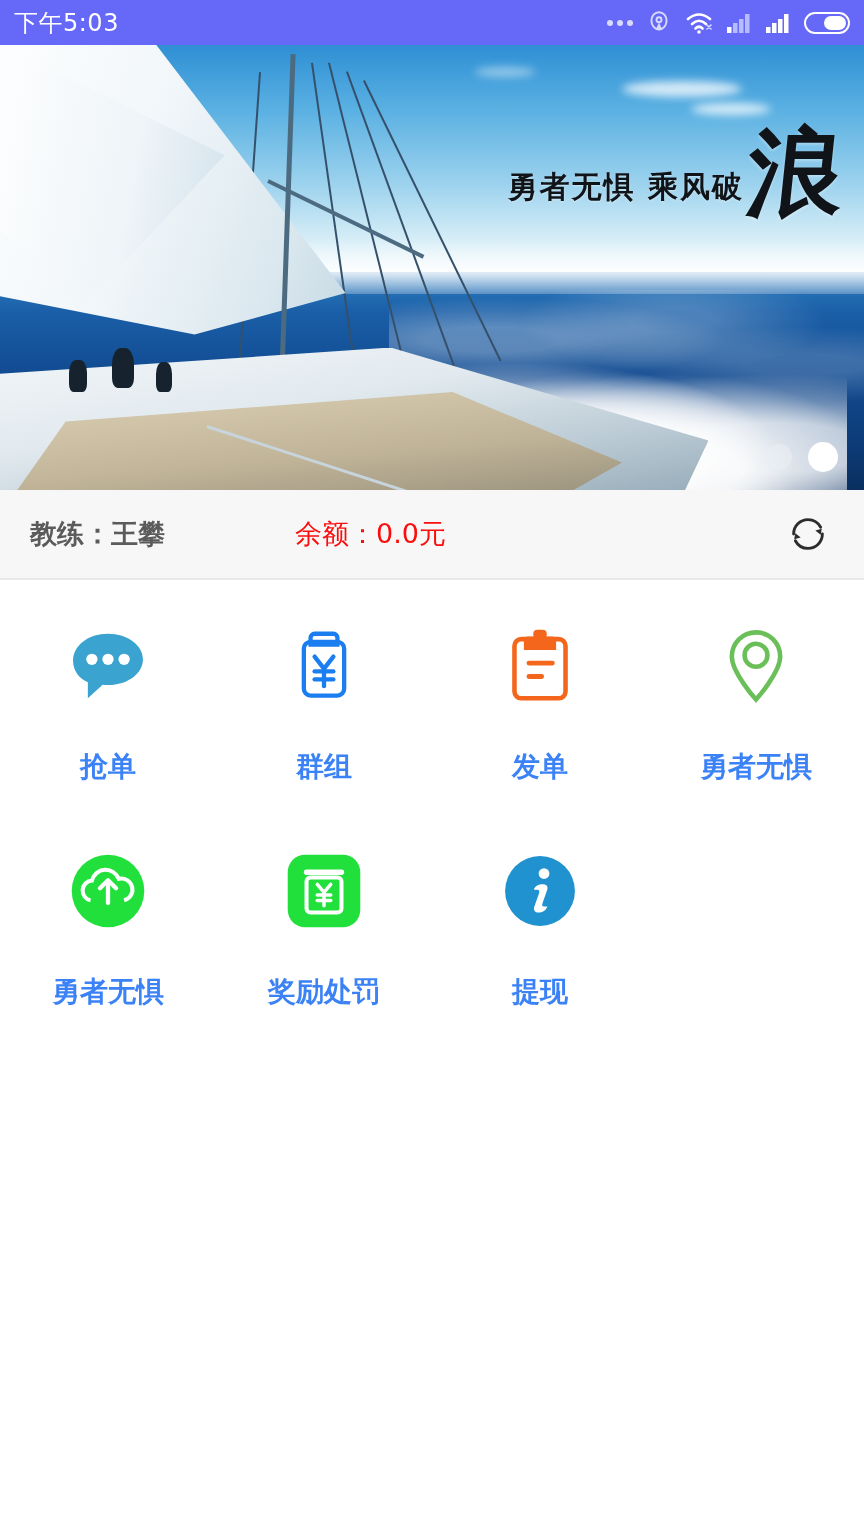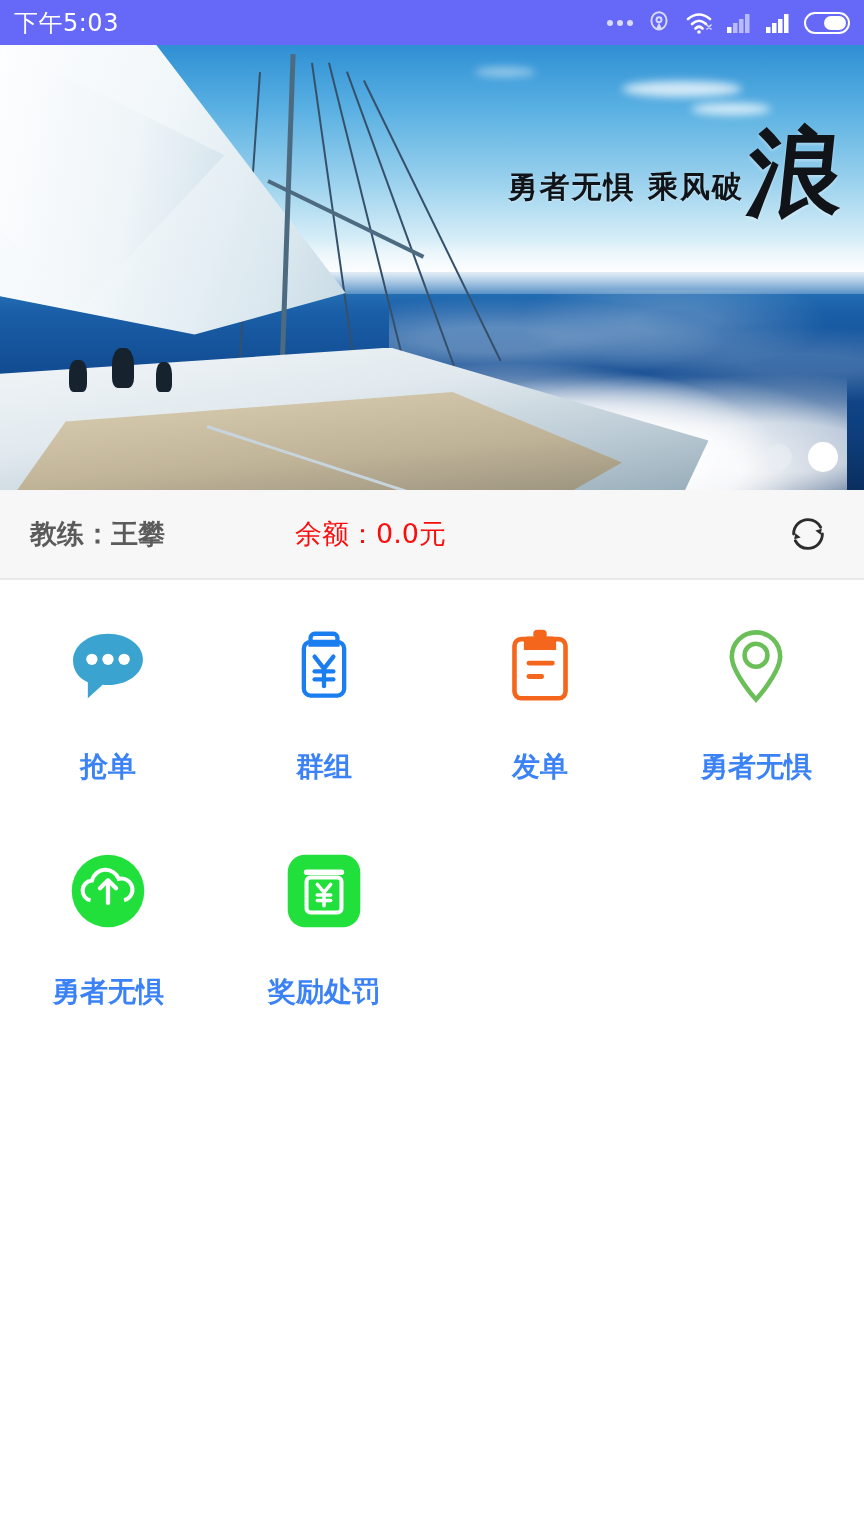--- a/index.html
+++ b/index.html
@@ -338,20 +338,30 @@
           <rect x="19" y="22" width="26" height="26" rx="3" fill="none" stroke="#ffffff" stroke-width="3"></rect>
           <path d="M27 27 L32 33 L37 27" fill="none" stroke="#ffffff" stroke-width="2.6" stroke-linecap="round"></path>
           <path d="M32 33 V43" stroke="#ffffff" stroke-width="2.6" stroke-linecap="round"></path>
           <path d="M27 35 H37" stroke="#ffffff" stroke-width="2.6" stroke-linecap="round"></path>
           <path d="M27 39 H37" stroke="#ffffff" stroke-width="2.6" stroke-linecap="round"></path>
         </svg>
       </div>
       <span class="cell-label">奖励处罚</span>
     </div>
 
+    <div class="cell">
+      <div class="cell-icon">
+        <svg width="86" height="86" viewBox="0 0 64 64">
+          <circle cx="32" cy="32" r="26" fill="#2092d0"></circle>
+          <circle cx="35" cy="19" r="4" fill="#ffffff"></circle>
+          <path d="M34 27 C30 27 28 29 27.5 31 L30 31 C31.5 31 31.8 32 31.3 33.6 L27.8 43.5 C26.8 46.4 28.4 48 31 48 C34.5 48 36.5 46 37.5 43.5 L35 43.5 C33.8 43.5 33.3 42.8 33.8 41.3 L37.4 31 C38.2 28.6 36.8 27 34 27 Z" fill="#ffffff"></path>
+        </svg>
+      </div>
+      <span class="cell-label">提现</span>
+    </div>
 
 
     <div class="cell empty"></div>
     <div class="cell empty"></div>
     <div class="cell empty"></div>
 
   </div>
 </div>
 
 </body></html>

